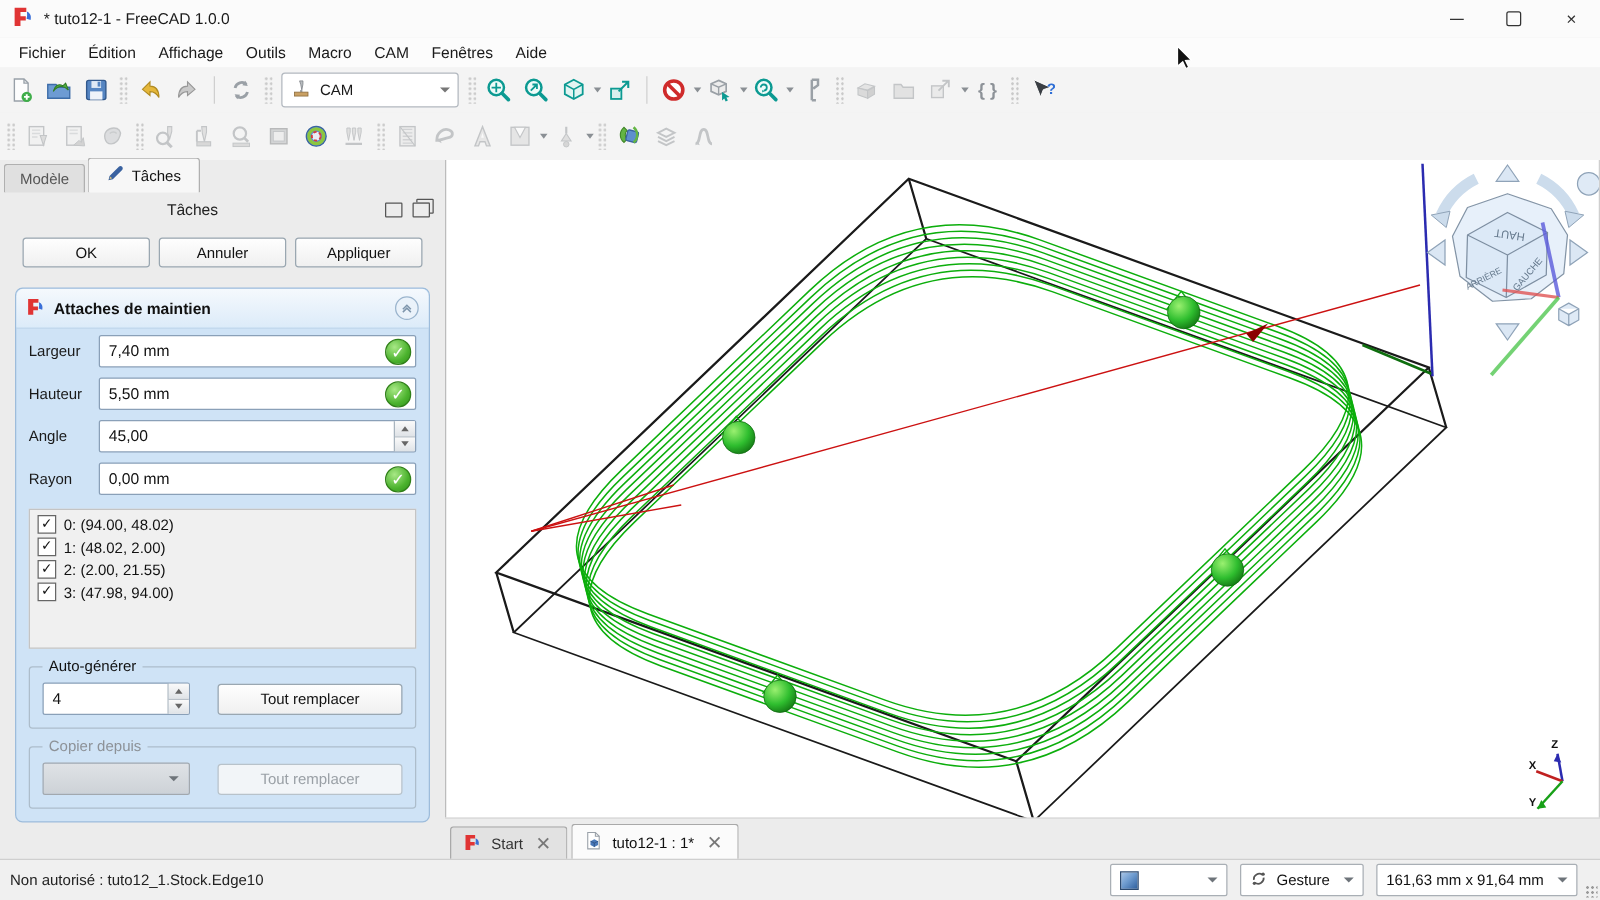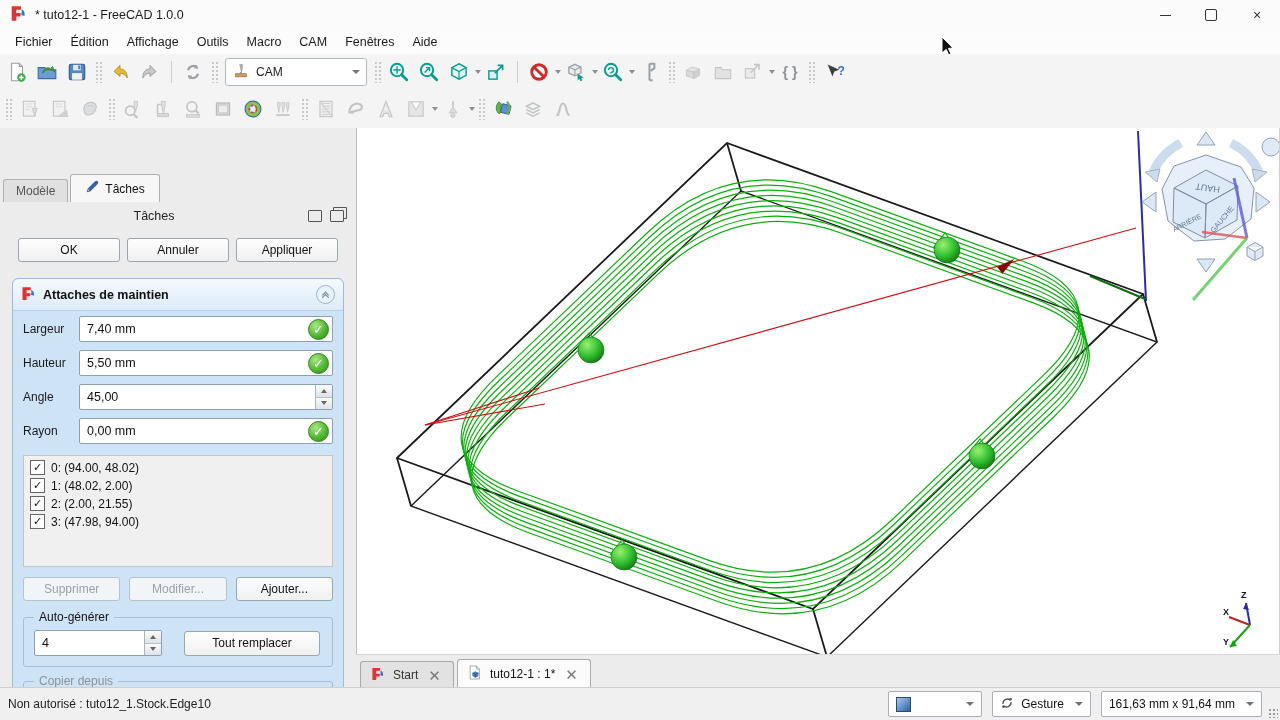--- a/index.html
+++ b/index.html
@@ -21,21 +21,21 @@
   #tb2{position:absolute;left:0;top:90px;right:0;height:38px;background:#f4f4f4;display:flex;align-items:center;padding-left:2px;border-bottom:1px solid #d9d9d9;}
   .tbtn{width:30px;height:30px;display:flex;align-items:center;justify-content:center;border-radius:3px;position:relative;flex:0 0 auto;}
   .tbtn.dis{opacity:.55;filter:grayscale(.4);}
   .dd{width:0;height:0;border-left:3.5px solid transparent;border-right:3.5px solid transparent;border-top:4px solid #8a8f94;margin-left:1px;flex:0 0 auto;}
   .tbhandle{width:7px;height:22px;margin:0 3px;background-image:radial-gradient(circle,#c9c9c9 1px,transparent 1.2px);background-size:4px 4px;flex:0 0 auto;}
   .tbbar{width:1px;height:22px;background:#cfcfcf;margin:0 6px;flex:0 0 auto;}
   .wbcombo{height:26px;min-width:128px;background:#fff;border:1px solid #b2b8bf;border-radius:3px;display:flex;align-items:center;padding:0 6px;gap:6px;margin:0 4px;}
   .wbcombo .arr{margin-left:auto;width:0;height:0;border-left:4px solid transparent;border-right:4px solid transparent;border-top:4.5px solid #777;}
   
   #panel{position:absolute;left:0;top:128px;width:356px;bottom:32px;background:#ececec;border-right:1px solid #c6c6c6;}
-  #ptabs{height:26px;display:flex;align-items:flex-end;padding-left:3px;gap:2px;margin-top:48px;}
+  #ptabs{height:26px;display:flex;align-items:flex-end;padding-left:3px;gap:2px;}
   .ptab{padding:4px 12px 4px;border:1px solid #b0b0b0;border-bottom:none;border-radius:3px 3px 0 0;background:#e0e0e0;color:#555;display:flex;align-items:center;gap:6px;font-size:12px;}
   .ptab.active{background:#f7f7f7;color:#111;padding:5px 14px;}
   #taskhdr{height:24px;display:flex;align-items:center;padding:2px 8px 0;}
   #taskhdr .t{flex:1;text-align:center;font-size:12.5px;color:#222;}
   .wicon{width:12px;height:10px;border:1.5px solid #555;border-radius:1px;margin-left:8px;}
   .wicon.f{box-shadow:3px -3px 0 -1px #ececec,3px -3px 0 0 #555;margin-right:4px;}
   #btnrow{display:flex;gap:7px;padding:10px 18px 8px;}
   .qbtn{flex:1;height:24px;background:linear-gradient(#fefefe,#f0f0f0);border:1px solid #9aa7b1;border-radius:3px;font-size:12px;color:#111;display:flex;align-items:center;justify-content:center;font-family:inherit;}
   .qbtn.dis{color:#9aa0a6;border-color:#b8c2ca;background:#f2f5f8;}
   #taskbox{margin:8px 12px;background:#cfe3f6;border:1px solid #9dbcdb;border-radius:6px;padding-bottom:10px;}
@@ -59,21 +59,21 @@
   .cb{width:13px;height:13px;background:#fff;border:1px solid #666;display:flex;align-items:center;justify-content:center;font-size:11px;color:#111;line-height:1;}
   .tagrow .lbl{font-size:12px;color:#111;}
   #tagbtns{display:flex;gap:9px;padding:4px 10px 2px;}
   .gbox{margin:14px 10px 0;border:1px solid #adbdcb;border-radius:3px;position:relative;padding:12px 10px 10px;}
   .gbox .legend{position:absolute;top:-8px;left:10px;background:#cfe3f6;padding:0 5px;font-size:12px;color:#111;}
   .gbox .legend.dis{color:#8d9298;}
   .grow{display:flex;align-items:center;gap:22px;}
   .spinbox{position:relative;width:128px;height:26px;}
   .combobox{width:128px;height:26px;background:linear-gradient(#dfe2e6,#cdd2d7);border:1px solid #a2a8ae;border-radius:2px;display:flex;align-items:center;justify-content:flex-end;padding:0 8px;box-sizing:border-box;}
   .combobox .arr{width:0;height:0;border-left:4px solid transparent;border-right:4px solid transparent;border-top:4.5px solid #6e747a;}
-  .gbtn{width:136px;height:25px;}
+  .gbtn{width:148px;height:25px;}
   
   #viewport{position:absolute;left:356px;top:128px;right:0;height:527px;background:#fff;border-left:1px solid #bcbcbc;border-right:1px solid #cfcfcf;}
   #vp-svg{display:block;}
   
   #mditabs{position:absolute;left:356px;right:0;bottom:32px;height:33px;background:#ececec;display:flex;align-items:flex-end;padding-left:4px;gap:3px;border-top:1px solid #d6d6d6;margin-top:16px;}
   .mtab{height:26px;display:flex;align-items:center;gap:8px;padding:0 10px;border:1px solid #a9a9a9;border-bottom:none;border-radius:3px 3px 0 0;background:#e2e2e2;font-size:12px;color:#333;}
   .mtab.active{background:#fbfbfb;height:28px;color:#111;}
   .mclose{color:#787878;font-size:15px;font-weight:bold;line-height:1;padding:0 2px;}
   
   #statusbar{position:absolute;left:0;right:0;bottom:0;height:32px;background:#f0f0f0;border-top:1px solid #cfcfcf;display:flex;align-items:center;}
@@ -474,25 +474,20 @@
         <div class="tagrow">
           <span class="cb">✓</span>
           <span class="lbl">2: (2.00, 21.55)</span>
         </div>
         <div class="tagrow">
           <span class="cb">✓</span>
           <span class="lbl">3: (47.98, 94.00)</span>
         </div>
       </div>
 
-    <div id="tagbtns">
-      <button class="qbtn dis">Supprimer</button>
-      <button class="qbtn dis">Modifier...</button>
-      <button class="qbtn">Ajouter...</button>
-    </div>
 
     <div class="gbox">
       <span class="legend">Auto-générer</span>
       <div class="grow">
         <div class="spinbox">
           <input class="qinput" readonly="" style="padding-right: 20px;" value="4">
           <span class="spinner">
             <span class="spincell">
                 <span class="spin-up"></span>
               </span>

